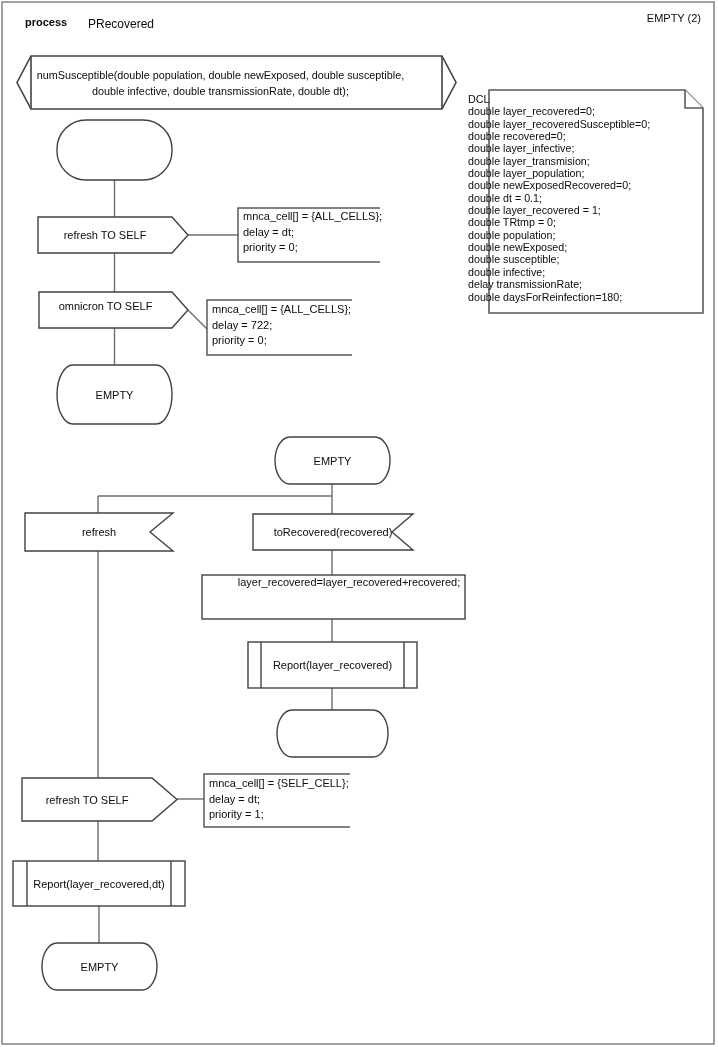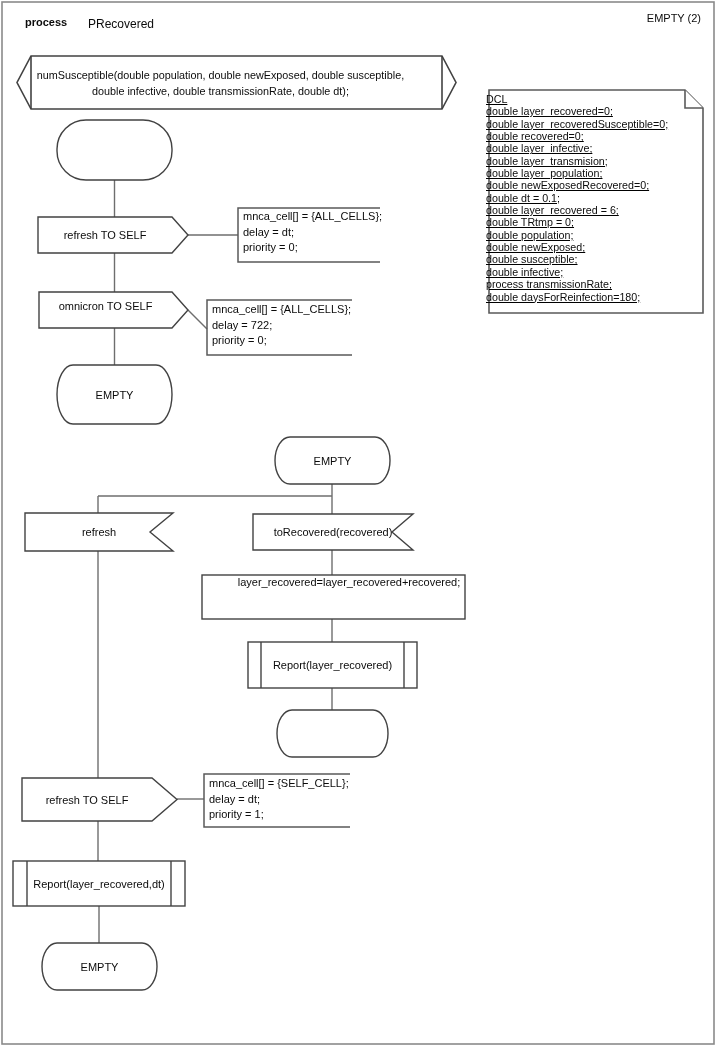--- a/index.html
+++ b/index.html
@@ -4,21 +4,21 @@
 <style>
   html,body{margin:0;padding:0;background:#e8e8e8;}
   #page{position:relative;width:718px;height:1047px;background:#ffffff;
         font-family:"Liberation Sans",sans-serif;color:#000;overflow:hidden;}
   #shapes{position:absolute;left:0;top:0;width:718px;height:1047px;}
   .lbl{position:absolute;display:flex;align-items:center;justify-content:center;
        font-size:11px;line-height:14px;color:#0b0b0b;white-space:nowrap;}
   .lbl-left{position:absolute;font-size:11px;line-height:15.5px;color:#0b0b0b;white-space:nowrap;}
   .sig-line{font-size:10.8px;line-height:16px;text-align:center;}
   .dcl-line{font-size:10.7px;line-height:12.35px;white-space:nowrap;color:#0b0b0b;}
-  #dcl-text{position:absolute;left:486px;top:93px;width:205px;text-decoration:underline;}
+  #dcl-text{position:absolute;left:468px;top:93px;width:205px;}
   .hdr{position:absolute;white-space:nowrap;color:#0b0b0b;}
 </style>
 </head>
 <body>
 
 <div id="page">
 
   <svg id="shapes" width="718" height="1047" viewBox="0 0 718 1047" fill="none" stroke-linejoin="miter">
 
     <rect x="2" y="2" width="712" height="1042" stroke="#8a8a8a" stroke-width="1.6"></rect>
@@ -92,27 +92,27 @@
   <div id="dcl-text">
     <div class="dcl-line">DCL</div>
     <div class="dcl-line">double layer_recovered=0;</div>
     <div class="dcl-line">double layer_recoveredSusceptible=0;</div>
     <div class="dcl-line">double recovered=0;</div>
     <div class="dcl-line">double layer_infective;</div>
     <div class="dcl-line">double layer_transmision;</div>
     <div class="dcl-line">double layer_population;</div>
     <div class="dcl-line">double newExposedRecovered=0;</div>
     <div class="dcl-line">double dt = 0.1;</div>
-    <div class="dcl-line">double layer_recovered = 6;</div>
+    <div class="dcl-line">double layer_recovered = 1;</div>
     <div class="dcl-line">double TRtmp = 0;</div>
     <div class="dcl-line">double population;</div>
     <div class="dcl-line">double newExposed;</div>
     <div class="dcl-line">double susceptible;</div>
     <div class="dcl-line">double infective;</div>
-    <div class="dcl-line">process transmissionRate;</div>
+    <div class="dcl-line">delay transmissionRate;</div>
     <div class="dcl-line">double daysForReinfection=180;</div>
   </div>
 
   <div class="lbl" style="left:38px;top:217px;width:134px;height:36px;">refresh TO SELF</div>
   <div class="lbl-left" style="left:243px;top:209px;">
     <div>mnca_cell[] = {ALL_CELLS};</div>
     <div>delay = dt;</div>
     <div>priority = 0;</div>
   </div>
   <div class="lbl" style="left:39px;top:292px;width:133px;height:28px;">omnicron TO SELF</div>

